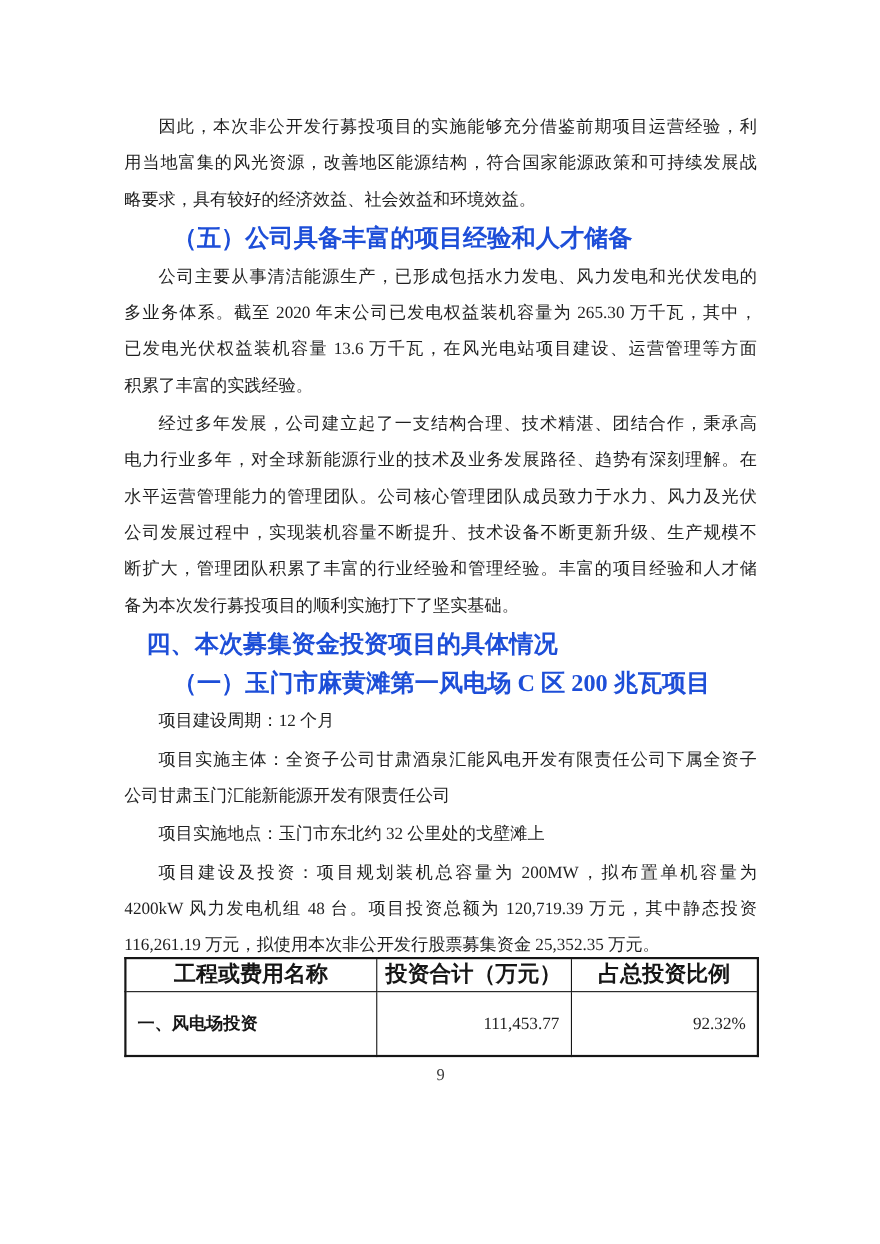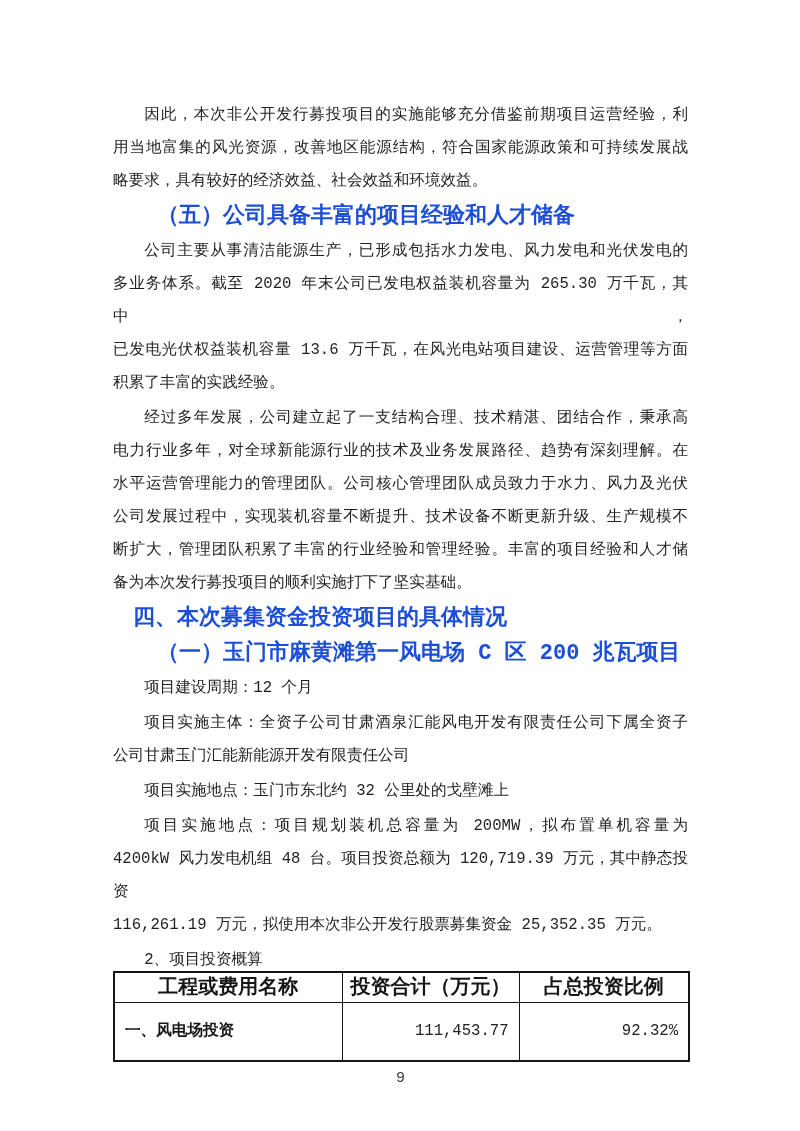--- a/index.html
+++ b/index.html
@@ -14,21 +14,20 @@
     font-family: "Liberation Serif", "DejaVu Serif", serif;
     color: #1f1f1f;
     overflow: hidden;
   }
   .page {
     position: absolute;
     left: 0; top: 0;
     width: 800px;
     height: 911px;
     background: #ffffff;
-    font-family: Liberation Mono, monospace;
   }
   .content {
     position: absolute;
     left: 113px;
     top: 99px;
     width: 575px;
   }
   .para {
     margin: 0 0 2px 0;
   }
@@ -143,26 +142,23 @@
           <div class="line first last">项目建设周期：12 个月</div>
         </div>
         <div class="para body">
           <div class="line first">项目实施主体：全资子公司甘肃酒泉汇能风电开发有限责任公司下属全资子</div>
           <div class="line last">公司甘肃玉门汇能新能源开发有限责任公司</div>
         </div>
         <div class="para body">
           <div class="line first last">项目实施地点：玉门市东北约 32 公里处的戈壁滩上</div>
         </div>
         <div class="para body">
-          <div class="line first">项目实施地点：项目规划装机总容量为 200MW，拟布置单机容量为</div>
+          <div class="line first">项目建设及投资：项目规划装机总容量为 200MW，拟布置单机容量为</div>
           <div class="line">4200kW 风力发电机组 48 台。项目投资总额为 120,719.39 万元，其中静态投资</div>
           <div class="line last">116,261.19 万元，拟使用本次非公开发行股票募集资金 25,352.35 万元。</div>
-        </div>
-        <div class="para body">
-          <div class="line first last">2、项目投资概算</div>
         </div>
       </div>
 
     <div class="table-wrap">
       <table class="invest-table">
         <colgroup>
           <col class="c1">
             <col class="c2">
             <col class="c3">
         </colgroup>

